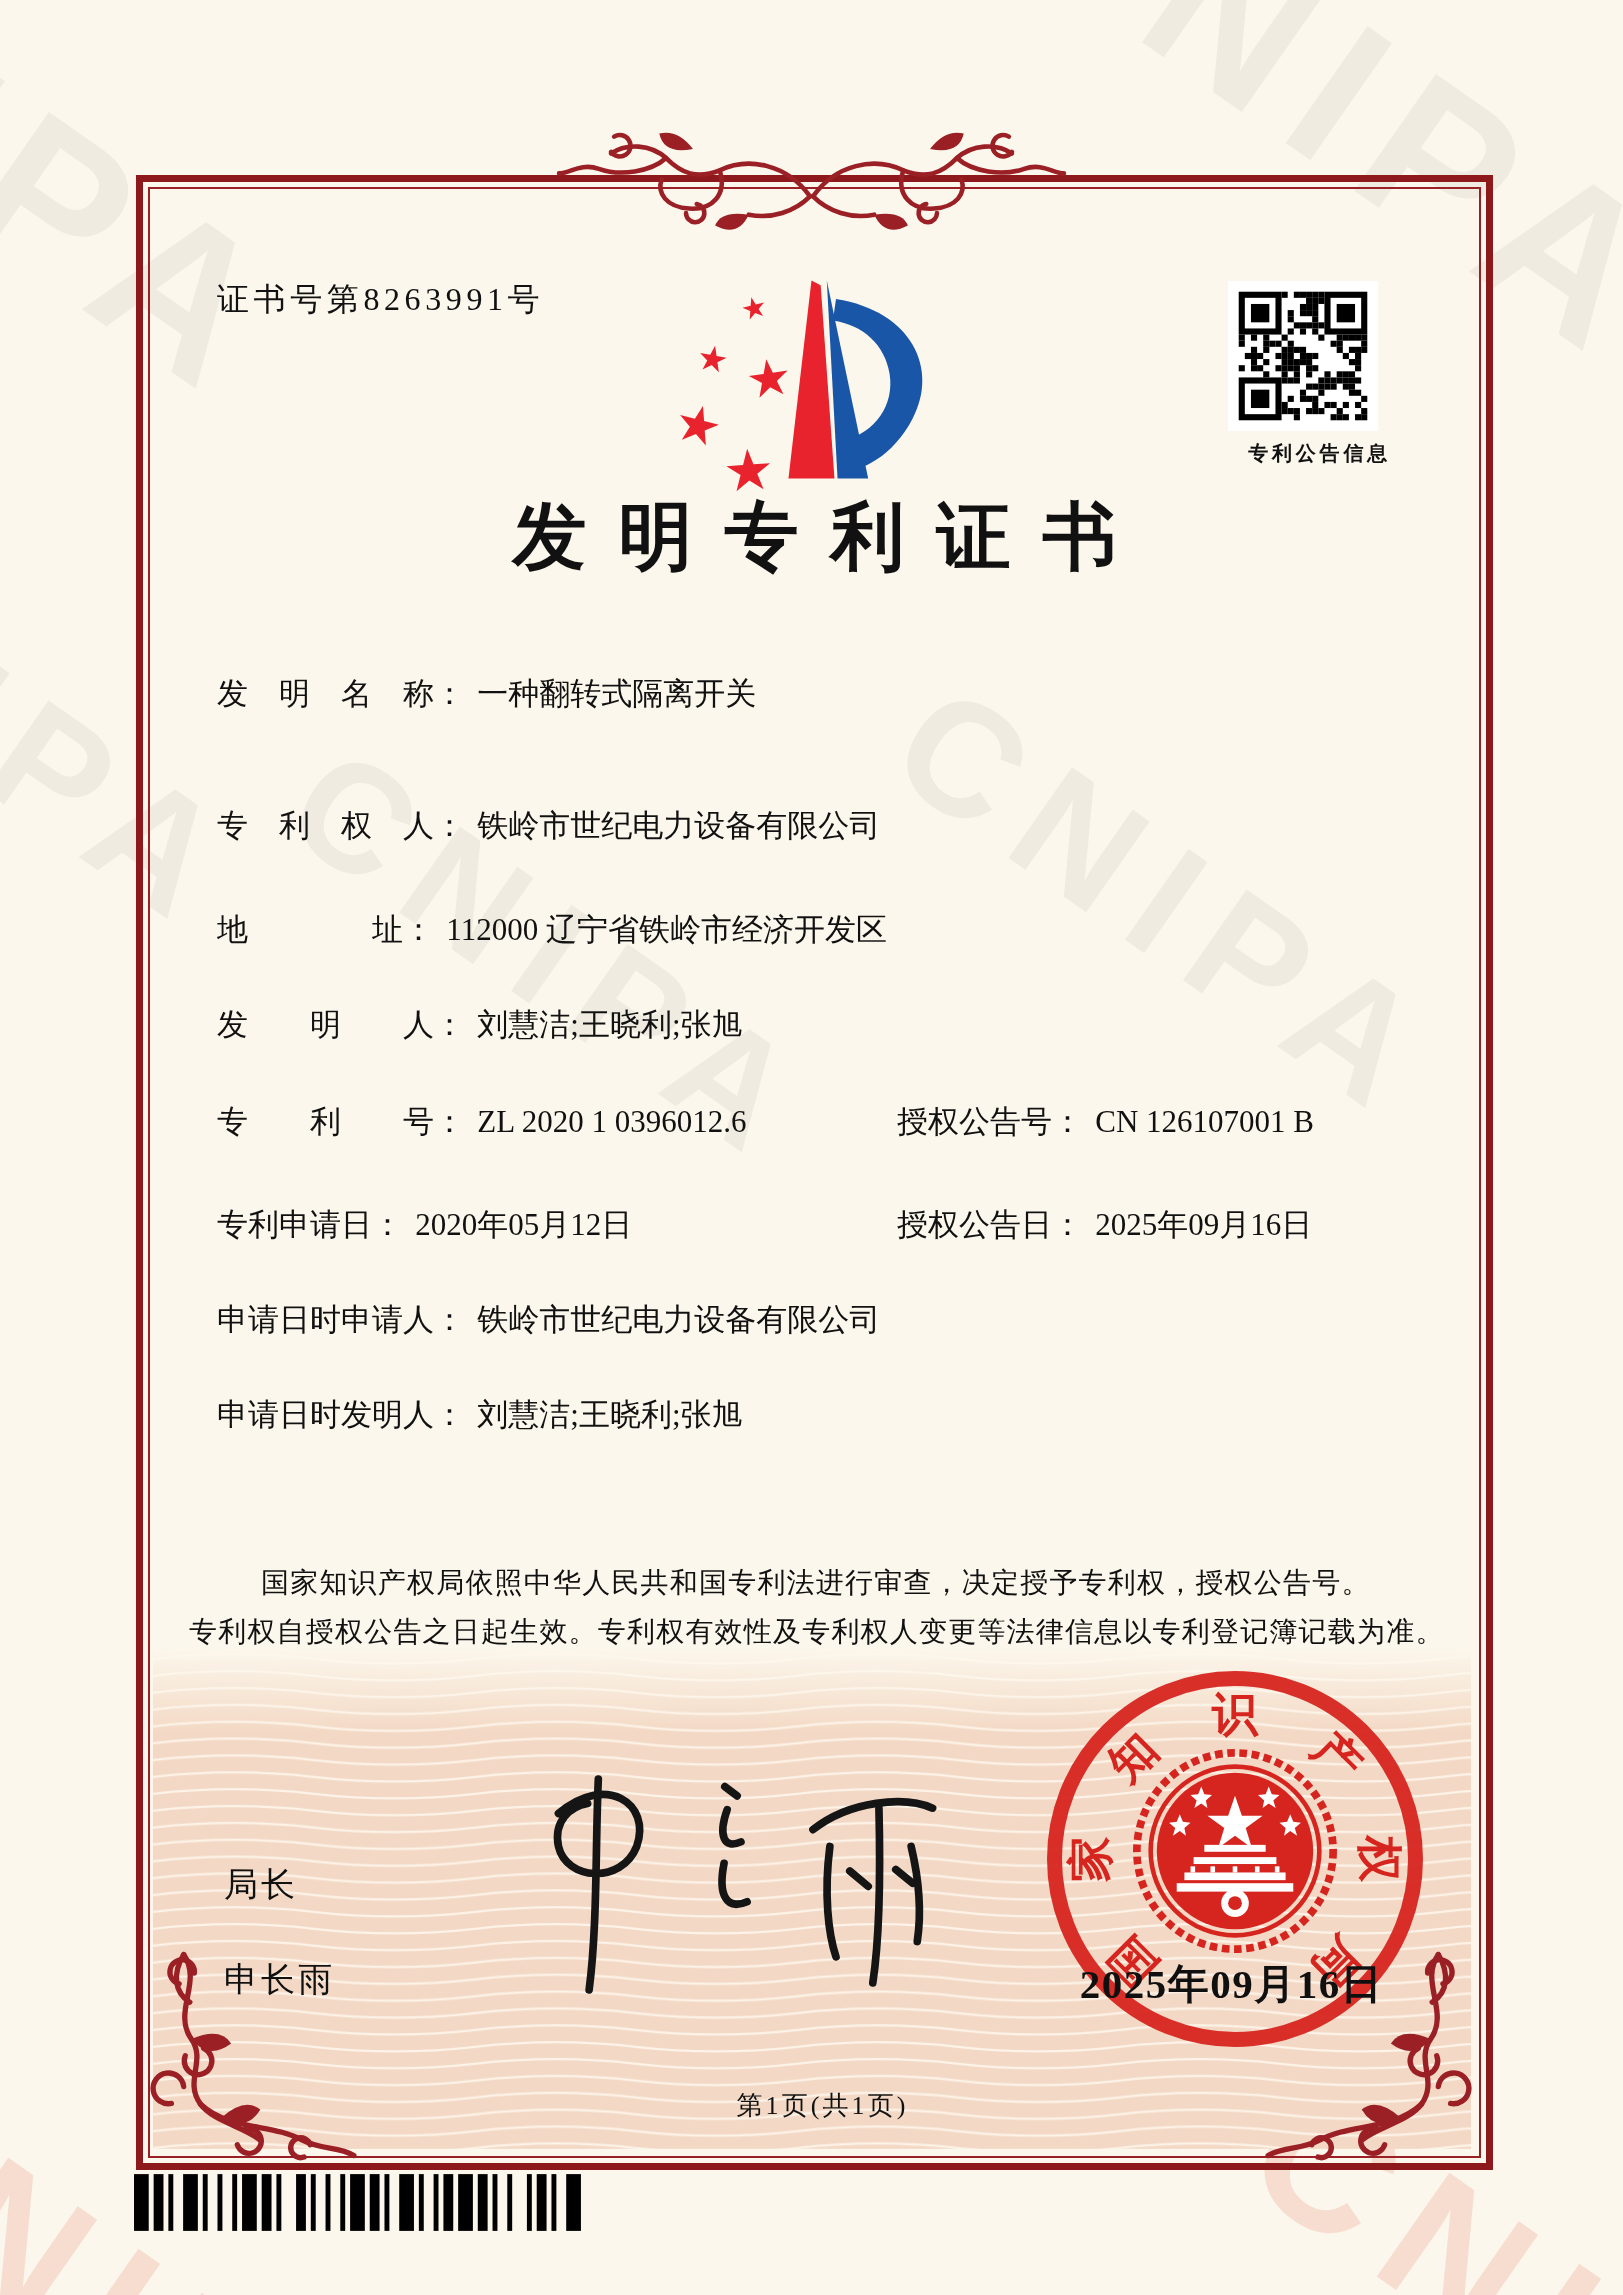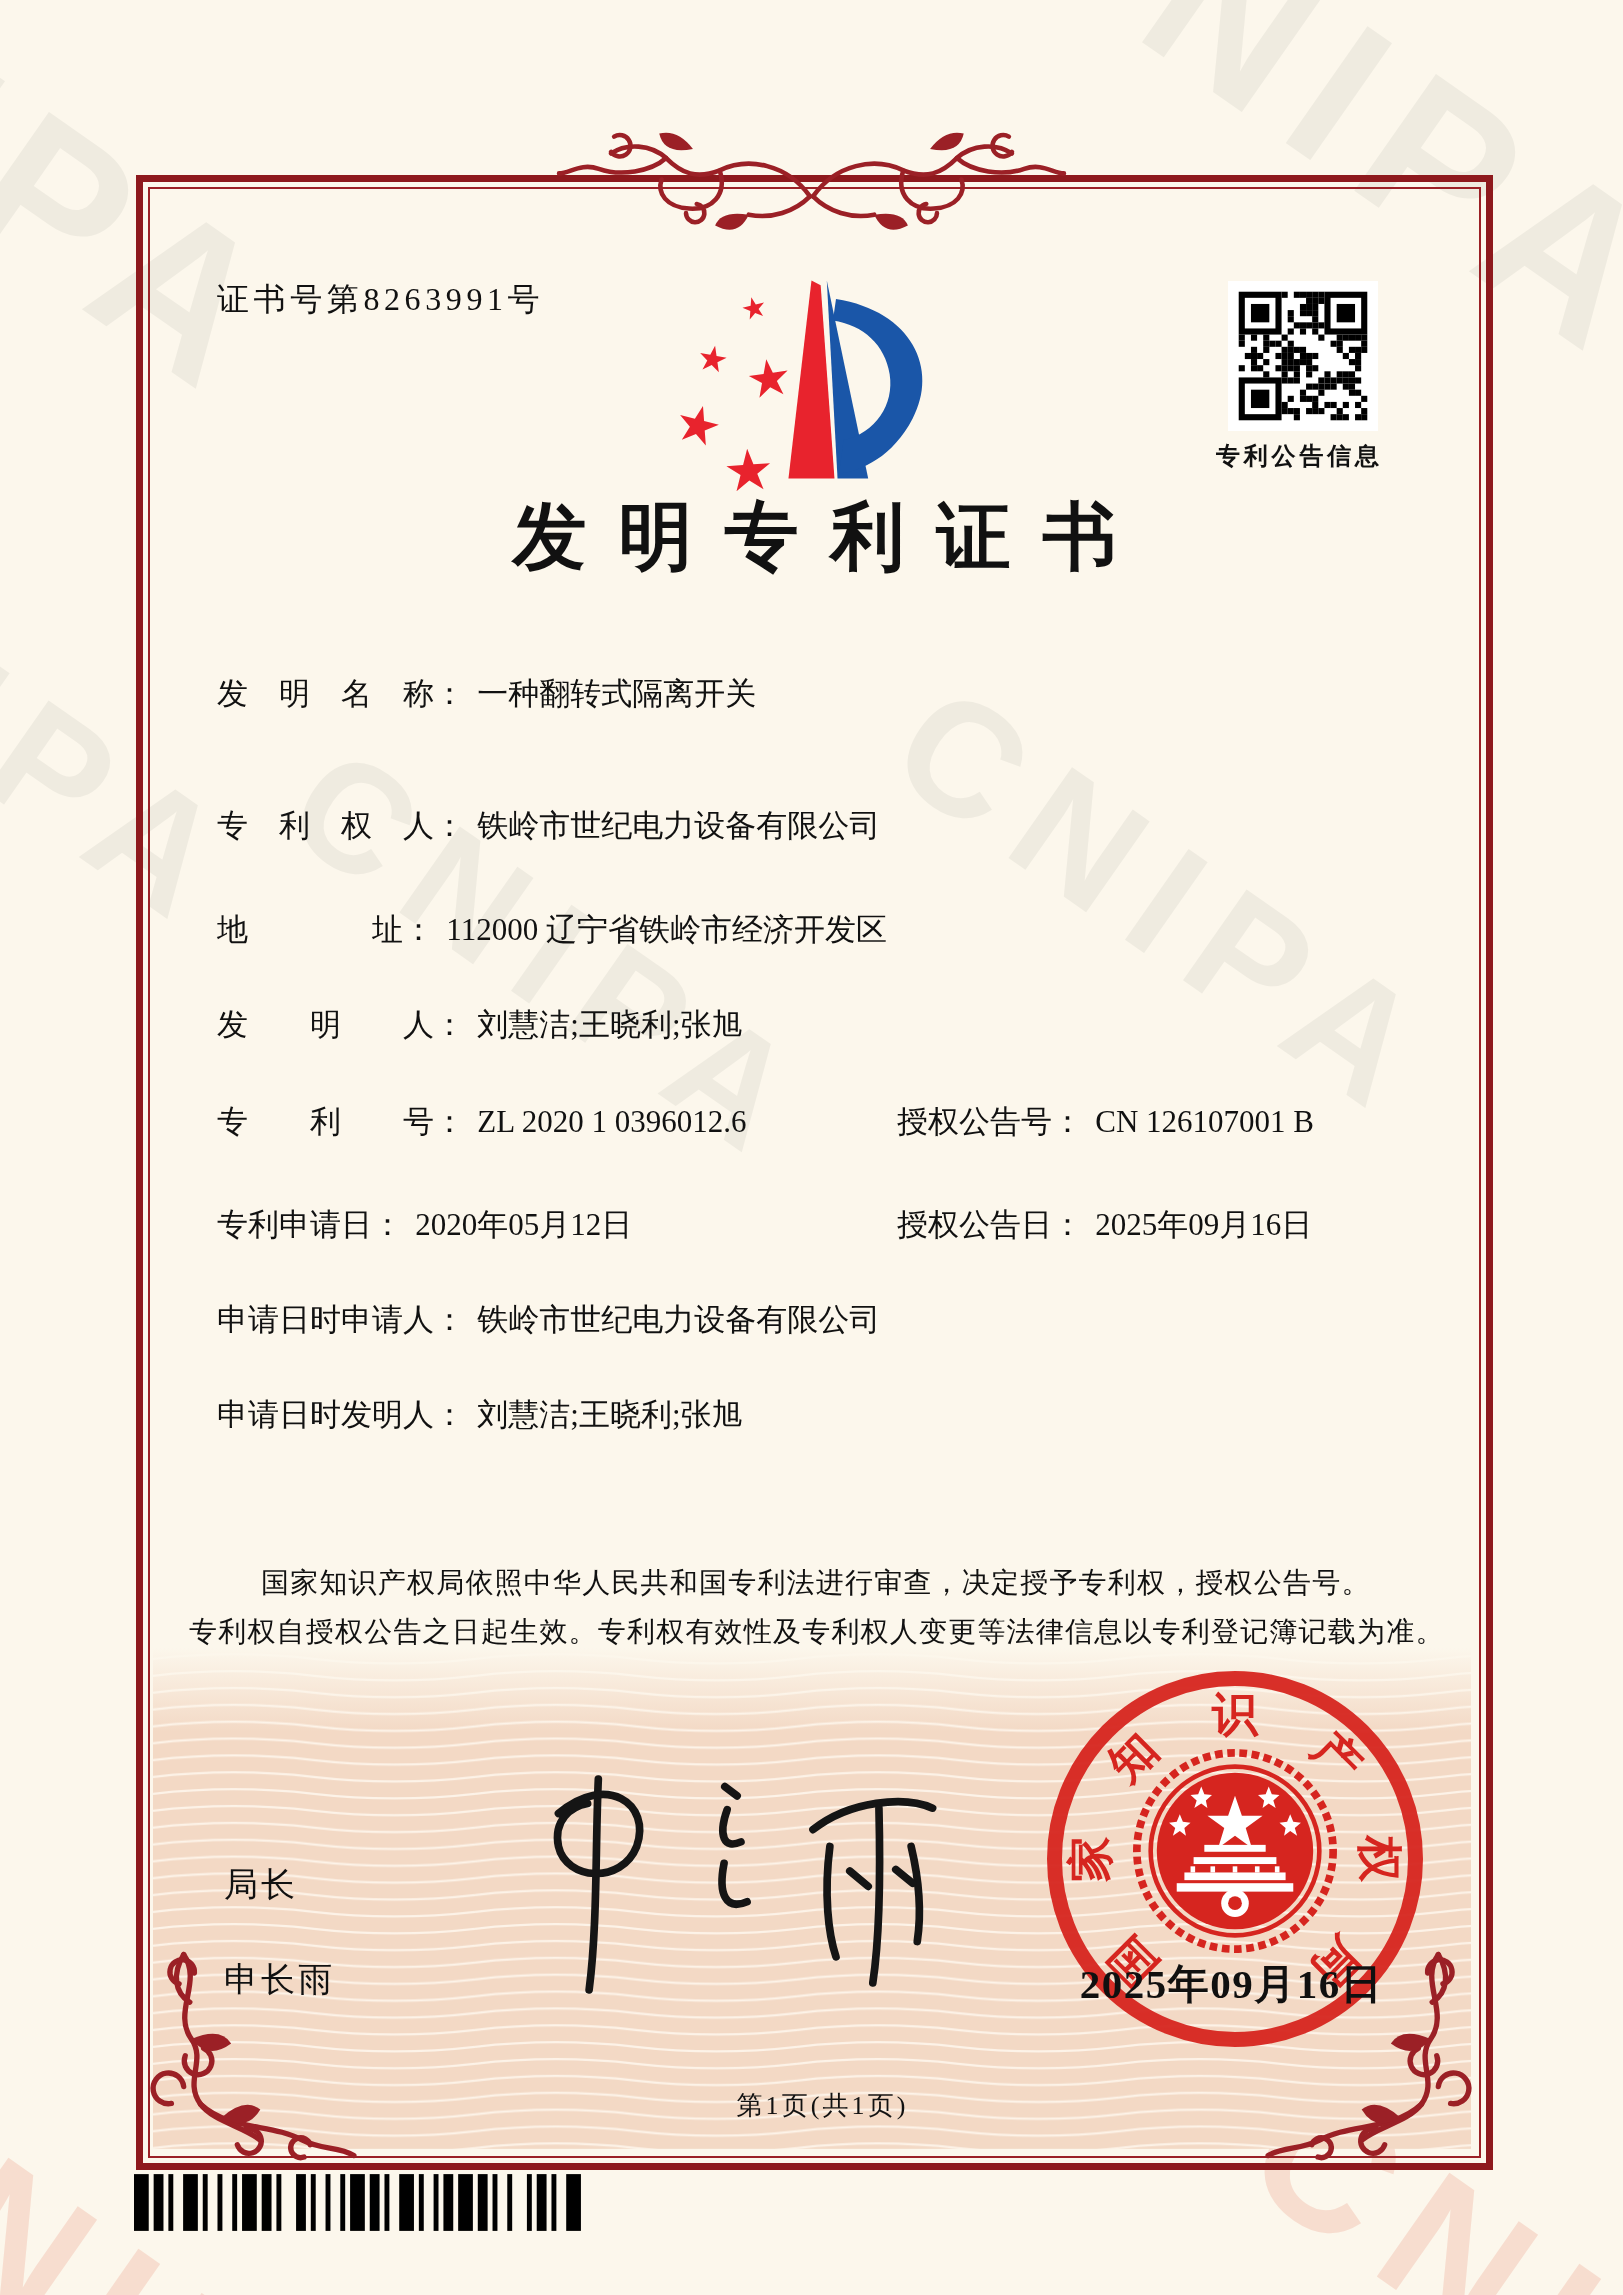--- a/index.html
+++ b/index.html
@@ -49,21 +49,21 @@
     letter-spacing:32px;padding-left:32px;box-sizing:border-box;
     white-space:nowrap;
   }
   .row{position:absolute;left:217px;font-size:31px;white-space:nowrap;}
   .row .val{margin-left:12.3px;}
   .rcol{position:absolute;left:680px;top:0;}
   .legal{position:absolute;font-size:28px;letter-spacing:1.2px;white-space:nowrap;}
   .bureau{position:absolute;left:224px;font-size:34px;letter-spacing:3.1px;}
   .qrlabel{
     position:absolute;left:1216px;top:440px;width:175px;
-    text-align:left;font-size:24px;font-weight:bold;letter-spacing:3.8px;
+    text-align:right;font-size:20px;font-weight:bold;letter-spacing:3.8px;
   }
   .footer{
     position:absolute;left:136px;top:2088px;width:1357px;
     text-align:center;font-size:26px;letter-spacing:3.1px;margin-left:8px;
   }
   
   .logo{position:absolute;left:675px;top:276px;width:276px;height:207px;}
   .logo .star{position:absolute;color:#e8232d;line-height:1;font-family:"DejaVu Sans",sans-serif;}
   
   .qrbox{

